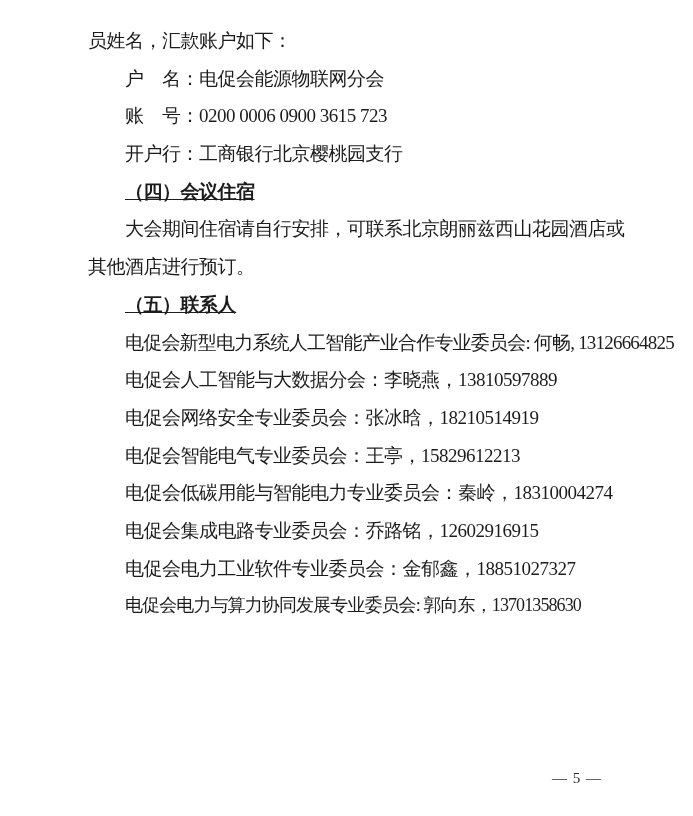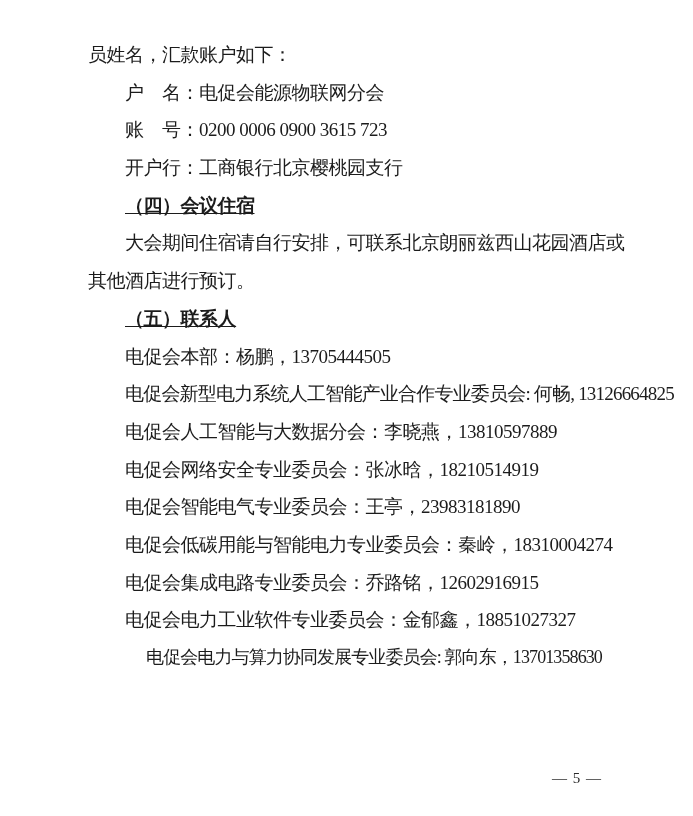--- a/index.html
+++ b/index.html
@@ -11,21 +11,21 @@
     position: relative;
     width: 693px;
     height: 816px;
     background: #ffffff;
     overflow: hidden;
     font-family: "Liberation Serif", "DejaVu Serif", serif;
     color: #1c1c1c;
   }
   .doc-body {
     position: absolute;
-    top: 36px;
+    top: 22px;
     left: 88px;
     right: 70px;
   }
   .line {
     height: 37.7px;
     line-height: 37.7px;
     font-size: 19px;
     letter-spacing: -0.5px;
     white-space: pre;
     overflow: visible;
@@ -37,21 +37,20 @@
     font-weight: 600;
     text-decoration: underline;
   }
   .line.compressed {
     font-size: 19px;
     letter-spacing: -0.8px;
   }
   .line.compressed-light {
     font-size: 18px;
     letter-spacing: -0.9px;
-    text-align: center;
   }
   .page-number {
     position: absolute;
     top: 770px;
     right: 91px;
     font-size: 15px;
     letter-spacing: 1px;
     color: #2a2a2a;
     font-family: "Liberation Serif", "DejaVu Serif", serif;
   }
@@ -62,24 +61,23 @@
 <div class="page">
   <div class="doc-body" id="doc-body">
       <div class="line">员姓名，汇款账户如下：</div>
       <div class="line indent">户　名：电促会能源物联网分会</div>
       <div class="line indent">账　号：0200 0006 0900 3615 723</div>
       <div class="line indent">开户行：工商银行北京樱桃园支行</div>
       <div class="line indent heading">（四）会议住宿</div>
       <div class="line indent">大会期间住宿请自行安排，可联系北京朗丽兹西山花园酒店或</div>
       <div class="line">其他酒店进行预订。</div>
       <div class="line indent heading">（五）联系人</div>
-      <div class="line indent">电促会本部：杨鹏，13705444505</div>
       <div class="line indent compressed">电促会新型电力系统人工智能产业合作专业委员会: 何畅, 13126664825</div>
       <div class="line indent">电促会人工智能与大数据分会：李晓燕，13810597889</div>
       <div class="line indent">电促会网络安全专业委员会：张冰晗，18210514919</div>
-      <div class="line indent">电促会智能电气专业委员会：王亭，23983181890</div>
+      <div class="line indent">电促会智能电气专业委员会：王亭，15829612213</div>
       <div class="line indent">电促会低碳用能与智能电力专业委员会：秦岭，18310004274</div>
       <div class="line indent">电促会集成电路专业委员会：乔路铭，12602916915</div>
       <div class="line indent">电促会电力工业软件专业委员会：金郁鑫，18851027327</div>
       <div class="line indent compressed-light">电促会电力与算力协同发展专业委员会: 郭向东，13701358630</div>
     </div>
   <div class="page-number">— 5 —</div>
 </div>
 
 </body></html>

